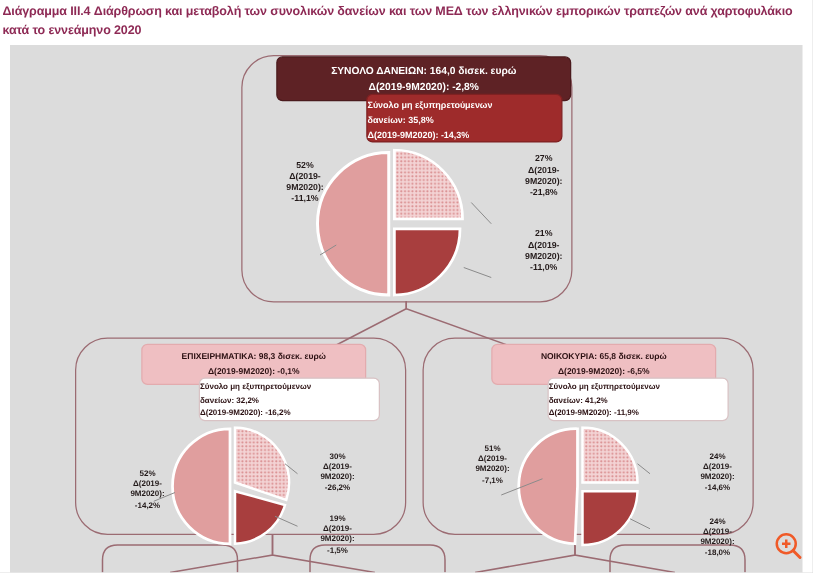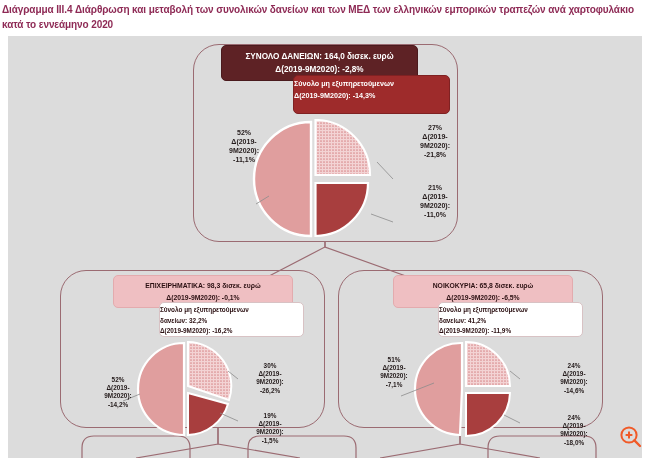--- a/index.html
+++ b/index.html
@@ -110,27 +110,28 @@
       <path d="M74 422 L74 412 Q74 400 86 400 L170 400 Q182 400 182 412 L182 422" stroke="#9B6B72" stroke-width="1.2" fill="none"></path>
       <path d="M240 422 L240 412 Q240 400 252 400 L336 400 Q348 400 348 412 L348 422" stroke="#9B6B72" stroke-width="1.2" fill="none"></path>
       <path d="M318 422 L318 412 Q318 400 330 400 L414 400 Q426 400 426 412 L426 422" stroke="#9B6B72" stroke-width="1.2" fill="none" opacity="0"></path>
       <path d="M480 422 L480 412 Q480 400 492 400 L576 400 Q588 400 588 412 L588 422" stroke="#9B6B72" stroke-width="1.2" fill="none"></path>
       <path d="M348 422 L348 412 Q348 400 360 400 L444 400 Q456 400 456 412 L456 422" stroke="#9B6B72" stroke-width="1.2" fill="none" opacity="0"></path>
     </svg>
 
     <div class="card" style="left:185px;top:8px;width:265px;height:198px;">
     </div>
 
-    <div class="hdr dark" style="left:213px;top:9px;width:197px;height:36px;padding-top:4px;font-size:8.2px;line-height:13px;">
+    <div class="hdr dark" style="left:213px;top:9px;width:236px;height:36px;padding-top:4px;font-size:8.2px;line-height:13px;">
       <div class="l1">ΣΥΝΟΛΟ ΔΑΝΕΙΩΝ: 164,0 δισεκ. ευρώ</div>
       <div class="l2">Δ(2019-9Μ2020): -2,8%</div>
     </div>
 
     <div class="subbox red" style="left:285px;top:39px;width:157px;height:39px;padding-top:2px;font-size:7.2px;line-height:12px;">
       <div>Σύνολο μη εξυπηρετούμενων</div>
+      <div>δανείων: 35,8%</div>
       <div>Δ(2019-9Μ2020): -14,3%</div>
     </div>
 
     <svg style="position:absolute;left:243px;top:83px;width:124px;height:120px;" viewBox="0 0 124 120">
       <defs>
         <pattern id="hatchA" width="3" height="3" patternUnits="userSpaceOnUse">
           <rect width="3" height="3" fill="#F3D3D4"></rect>
           <circle cx="1" cy="1" r="0.85" fill="#D98C8E"></circle>
         </pattern>
       </defs>

